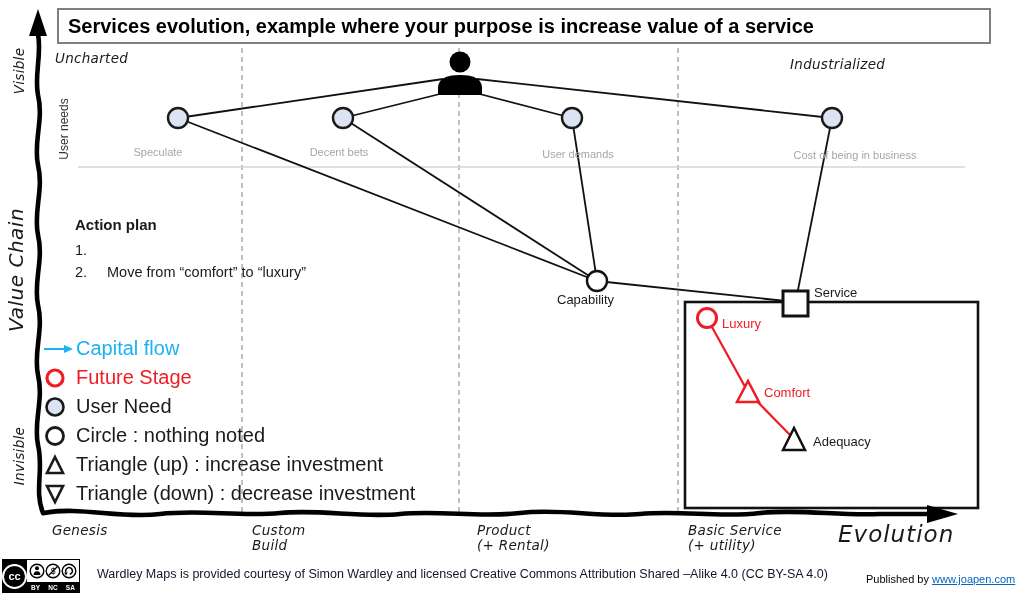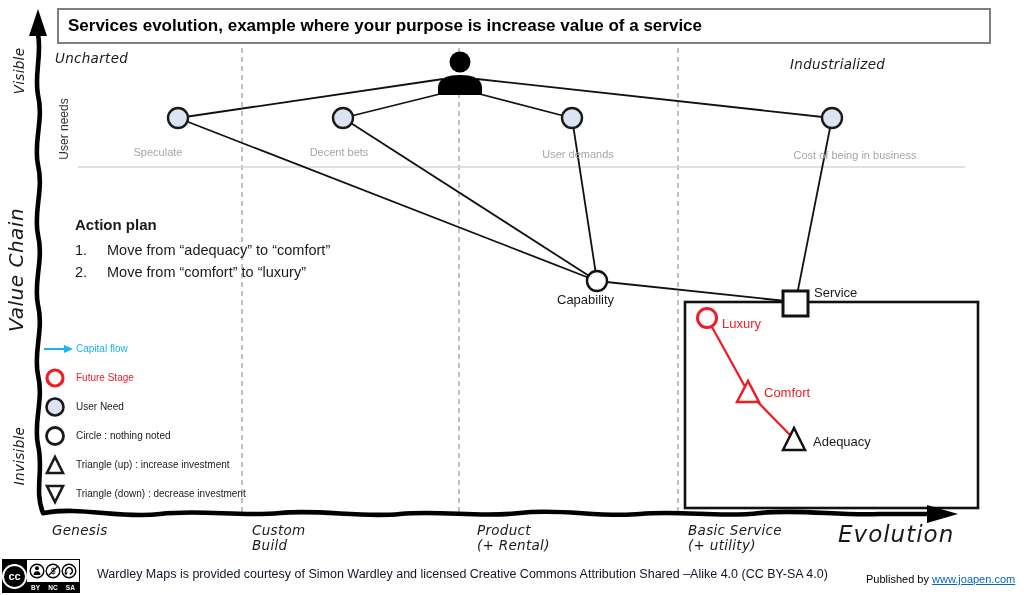--- a/index.html
+++ b/index.html
@@ -7,31 +7,31 @@
     width:1024px;height:595px;position:relative;background:#ffffff;
     font-family:"Liberation Sans", sans-serif;overflow:hidden;color:#1a1a1a;
   }
   .abs{position:absolute;}
   svg.layer{position:absolute;left:0;top:0;}
   .hand{font-family:"DejaVu Sans", sans-serif;font-style:italic;letter-spacing:.3px;color:#1a1a1a;font-size:13.5px;white-space:nowrap;}
   .rot{transform:translate(-50%,-50%) rotate(-90deg);white-space:nowrap;}
   .title-box{
     left:57px;top:8px;width:921px;height:32px;border:2px solid #7f7f7f;
     display:flex;align-items:center;padding-left:9px;
-    font-weight:bold;font-size:17px;color:#000;white-space:nowrap;
+    font-weight:bold;font-size:20px;color:#000;white-space:nowrap;
   }
   .muted{color:#a6a6a6;font-size:11px;white-space:nowrap;transform:translateX(-50%);}
   .nodelabel{font-size:13px;white-space:nowrap;color:#1a1a1a;}
   .redtxt{color:#ee1c25;}
   .action{left:75px;top:216px;font-size:14.5px;}
   .action .heading{font-weight:bold;font-size:15px;margin-bottom:9px;}
   .action .row{display:flex;margin-bottom:6px;}
   .action .num{width:32px;}
   .legend{left:44px;top:334px;}
-  .lrow{display:flex;align-items:center;height:29px;font-size:10px;white-space:nowrap;}
+  .lrow{display:flex;align-items:center;height:29px;font-size:20px;white-space:nowrap;}
   .licon{width:32px;display:flex;align-items:center;}
   .cyantxt{color:#1ab2f2;}
   .license{left:97px;top:567px;font-size:12.5px;color:#0f172a;white-space:nowrap;}
   .published{left:866px;top:573px;font-size:11px;color:#000;white-space:nowrap;}
   .published a{color:#0563c1;text-decoration:underline;cursor:pointer;}
   .badge{left:2px;top:559px;width:66px;height:34px;display:flex;}
   .badge-cc{width:34px;background:#000;display:flex;align-items:center;justify-content:center;}
   .cc-ring{width:21px;height:21px;border:2px solid #fff;border-radius:50%;color:#fff;font-weight:bold;
     font-size:11px;display:flex;align-items:center;justify-content:center;line-height:1;}
   .badge-right{flex:1;display:flex;flex-direction:column;border:1px solid #000;border-left:none;}
@@ -120,21 +120,20 @@
 <div class="abs nodelabel" style="left:557px;top:292px;">Capability</div>
 <div class="abs nodelabel" style="left:814px;top:285px;">Service</div>
 <div class="abs nodelabel redtxt" style="left:722px;top:316px;">Luxury</div>
 <div class="abs nodelabel redtxt" style="left:764px;top:385px;">Comfort</div>
 <div class="abs nodelabel" style="left:813px;top:434px;">Adequacy</div>
 
 <div class="abs action">
   <div class="heading">Action plan</div>
   <div class="row">
     <span class="num">1.</span>
-    <span>Move from “adequacy” to “comfort”</span>
   </div>
   <div class="row">
     <span class="num">2.</span>
     <span>Move from “comfort” to “luxury”</span>
   </div>
 </div>
 
 <div class="abs legend">
   <div class="lrow cyantxt">
     <span class="licon">

